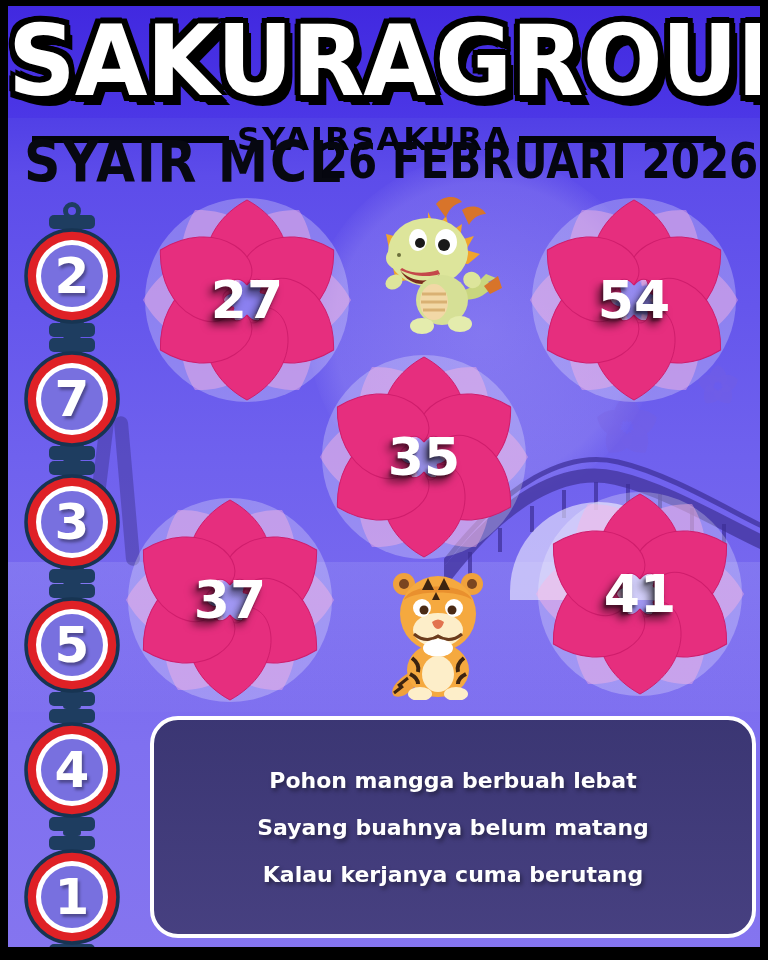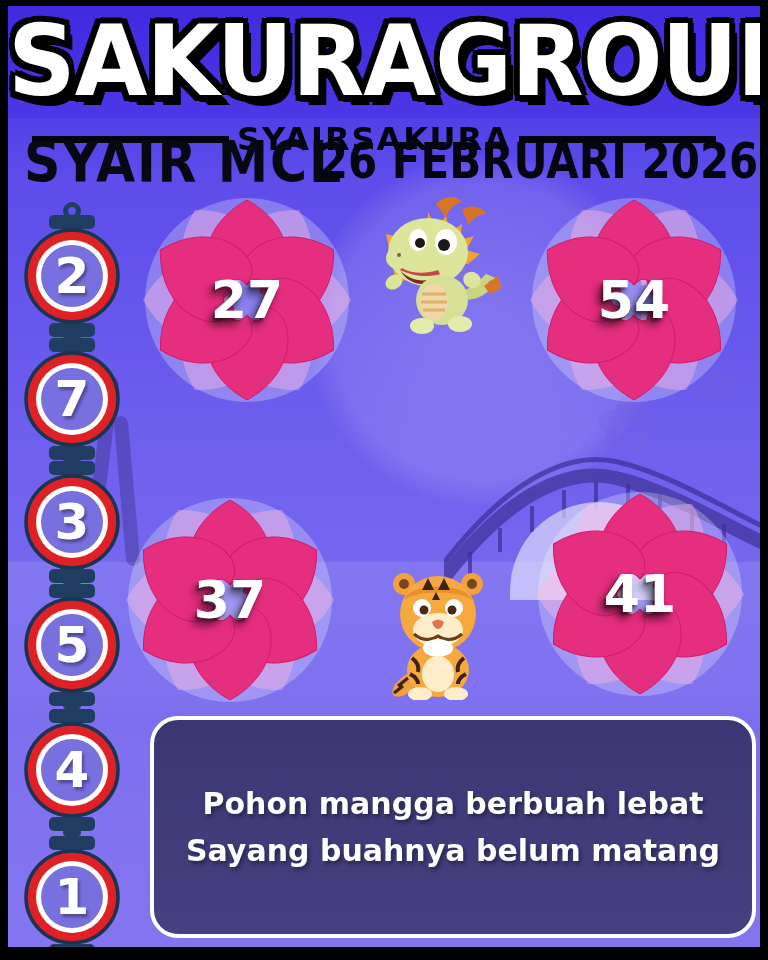--- a/index.html
+++ b/index.html
@@ -61,21 +61,21 @@
   .flower.f41{left:527px;top:483px;text-align:right;}
   
   .mascot{position:absolute;z-index:4;}
   .mascot-dragon{left:358px;top:188px;width:138px;height:142px;}
   .mascot-tiger{left:372px;top:560px;width:114px;height:134px;}
   
   .poem-box{position:absolute;left:142px;top:710px;width:606px;height:222px;z-index:6;
     box-sizing:border-box;border:4px solid #fff;border-radius:28px;
     background:linear-gradient(180deg,rgba(54,50,106,0.93),rgba(66,60,120,0.93));
     display:flex;flex-direction:column;justify-content:center;}
-  .poem-line{text-align:center;font-weight:bold;font-size:30px;line-height:47px;color:#fff;
+  .poem-line{text-align:center;font-weight:bold;font-size:22px;line-height:47px;color:#fff;
     text-shadow:2px 3px 4px rgba(0,0,0,0.4);}
 </style>
 </head>
 <body>
 
 <svg width="0" height="0" style="position:absolute">
   <defs>
     <path id="petal" d="M0,-100 C26,-86 42,-62 41,-38 C40,-16 27,-5 13,-8 C17,-18 10,-27 0,-21 C-10,-27 -17,-18 -13,-8 C-27,-5 -40,-16 -41,-38 C-42,-62 -26,-86 0,-100 Z"></path>
     <g id="flower6">
       <circle r="102" fill="rgba(255,255,255,0.26)"></circle>
@@ -267,20 +267,26 @@
         <use href="#flower6"></use>
       </svg>
     <div class="flower-number">27</div>
   </div>
   <div class="flower f73">
     <svg viewBox="-105 -105 210 210">
         <use href="#flower6"></use>
       </svg>
     <div class="flower-number">54</div>
   </div>
+  <div class="flower f35">
+    <svg viewBox="-105 -105 210 210">
+        <use href="#flower6"></use>
+      </svg>
+    <div class="flower-number">35</div>
+  </div>
   <div class="flower f54">
     <svg viewBox="-105 -105 210 210">
         <use href="#flower6"></use>
       </svg>
     <div class="flower-number">37</div>
   </div>
   <div class="flower f41">
     <svg viewBox="-105 -105 210 210">
         <use href="#flower6"></use>
       </svg>
@@ -294,15 +300,16 @@
   </div>
   <div class="mascot mascot-tiger">
     <svg viewBox="0 0 114 134" width="114" height="134">
         <use href="#tiger-sym"></use>
       </svg>
   </div>
 
   <div class="poem-box">
     <div class="poem-line">Pohon mangga berbuah lebat</div>
     <div class="poem-line">Sayang buahnya belum matang</div>
+    <div class="poem-line">Kalau kerjanya cuma berutang</div>
   </div>
 
 </div>
 
 </body></html>

